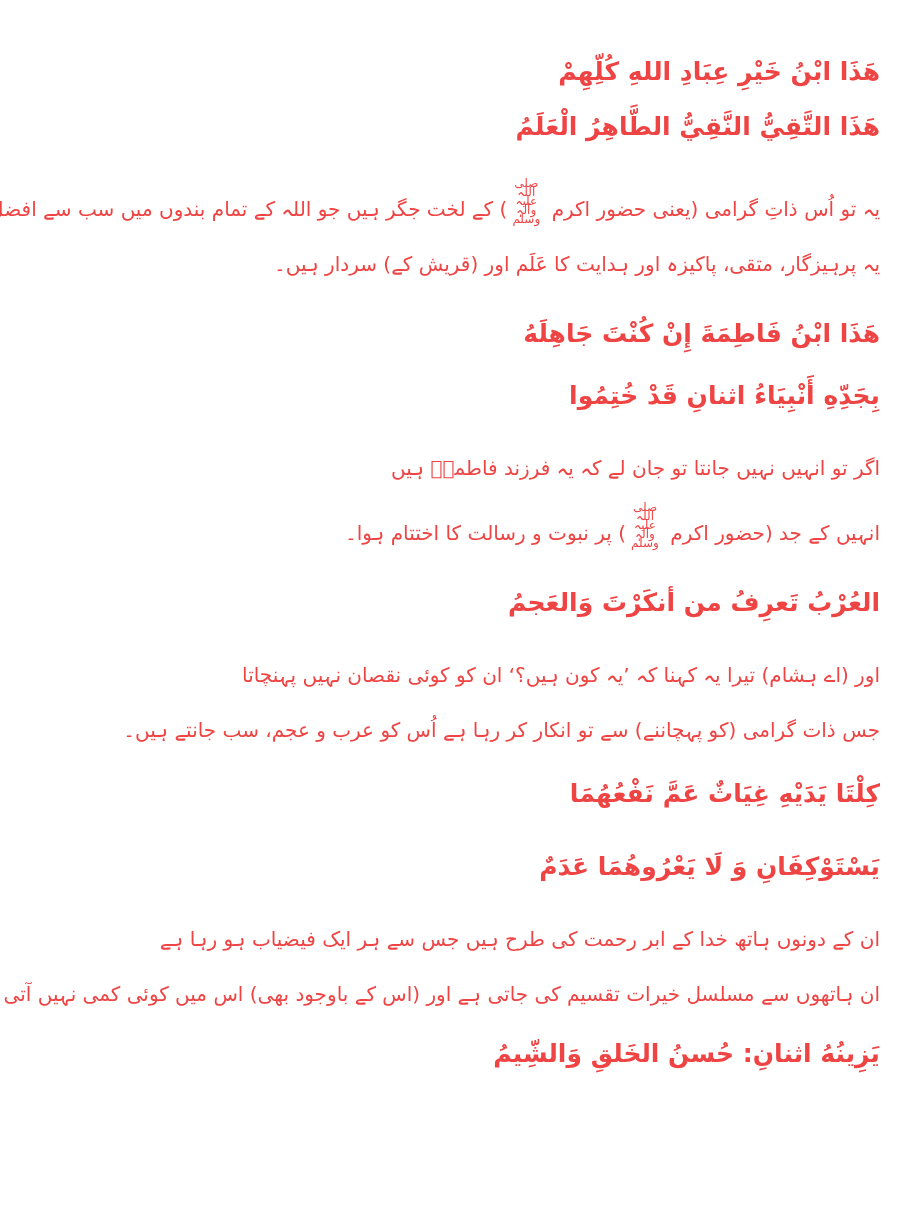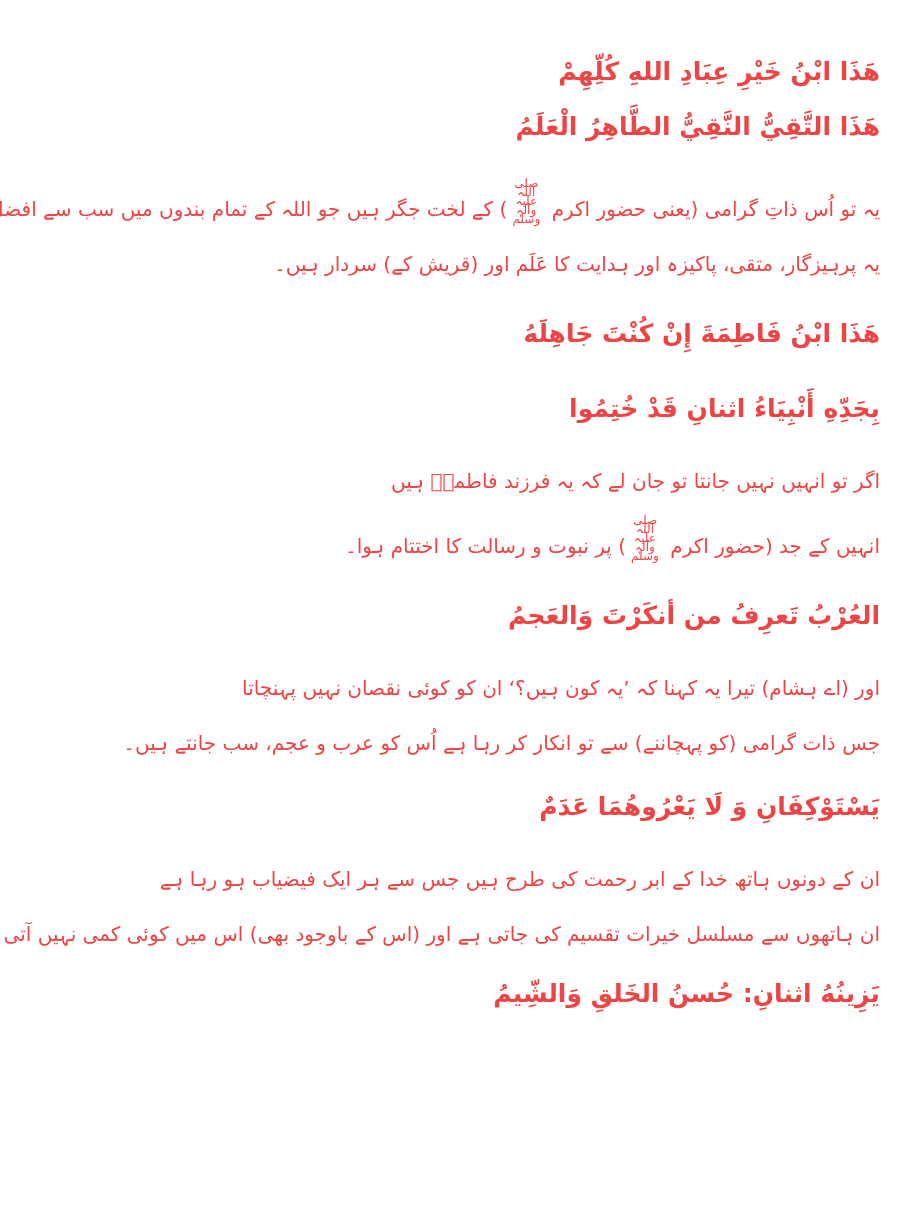--- a/index.html
+++ b/index.html
@@ -53,40 +53,41 @@
   }
   
   .g15 { margin-bottom: 15px; }
   .g17 { margin-bottom: 17px; }
   .g19 { margin-bottom: 19px; }
   .g22 { margin-bottom: 22px; }
   .g26 { margin-bottom: 26px; }
   .g32 { margin-bottom: 32px; }
   .g34 { margin-bottom: 34px; }
   .g37 { margin-bottom: 37px; }
-  .g39 { margin-bottom: 39px; }
+  .g39 { margin-bottom: 26px; }
 </style>
 </head>
 <body>
 
 <div class="page">
 
   <div class="ar g19">هَذَا ابْنُ خَيْرِ عِبَادِ اللهِ كُلِّهِمْ</div>
   <div class="ar g34">هَذَا التَّقِيُّ النَّقِيُّ الطَّاهِرُ الْعَلَمُ</div>
   <div class="ur g15">یہ تو اُس ذاتِ گرامی (یعنی حضور اکرم <span class="sall">صلی اللہ علیہ وآلہٖ وسلم</span>) کے لخت جگر ہیں جو اللہ کے تمام بندوں میں سب سے افضل ہیں</div>
   <div class="ur g32">یہ پرہیزگار، متقی، پاکیزہ اور ہدایت کا عَلَم اور (قریش کے) سردار ہیں۔</div>
 
   <div class="ar g39">هَذَا ابْنُ فَاطِمَةَ إِنْ كُنْتَ جَاهِلَهُ</div>
   <div class="ar g34">بِجَدِّهِ أَنْبِيَاءُ اثنانِ قَدْ خُتِمُوا</div>
   <div class="ur g15">اگر تو انہیں نہیں جانتا تو جان لے کہ یہ فرزند فاطمہؑ ہیں</div>
   <div class="ur g32">انہیں کے جد (حضور اکرم <span class="sall">صلی اللہ علیہ وآلہٖ وسلم</span>) پر نبوت و رسالت کا اختتام ہوا۔</div>
 
   <div class="ar g34">العُرْبُ تَعرِفُ من أنكَرْتَ وَالعَجمُ</div>
   <div class="ur g15">اور (اے ہشام) تیرا یہ کہنا کہ ’یہ کون ہیں؟‘ ان کو کوئی نقصان نہیں پہنچاتا</div>
   <div class="ur g26">جس ذات گرامی (کو پہچاننے) سے تو انکار کر رہا ہے اُس کو عرب و عجم، سب جانتے ہیں۔</div>
 
+  <div class="ar g37">كِلْتَا يَدَيْهِ غِيَاثٌ عَمَّ نَفْعُهُمَا</div>
   <div class="ar g34">يَسْتَوْكِفَانِ وَ لَا يَعْرُوهُمَا عَدَمٌ</div>
   <div class="ur g15">ان کے دونوں ہاتھ خدا کے ابر رحمت کی طرح ہیں جس سے ہر ایک فیضیاب ہو رہا ہے</div>
   <div class="ur g22">ان ہاتھوں سے مسلسل خیرات تقسیم کی جاتی ہے اور (اس کے باوجود بھی) اس میں کوئی کمی نہیں آتی۔</div>
 
   <div class="ar">يَزِينُهُ اثنانِ: حُسنُ الخَلقِ وَالشِّيمُ</div>
 
 </div>
 
 </body></html>

